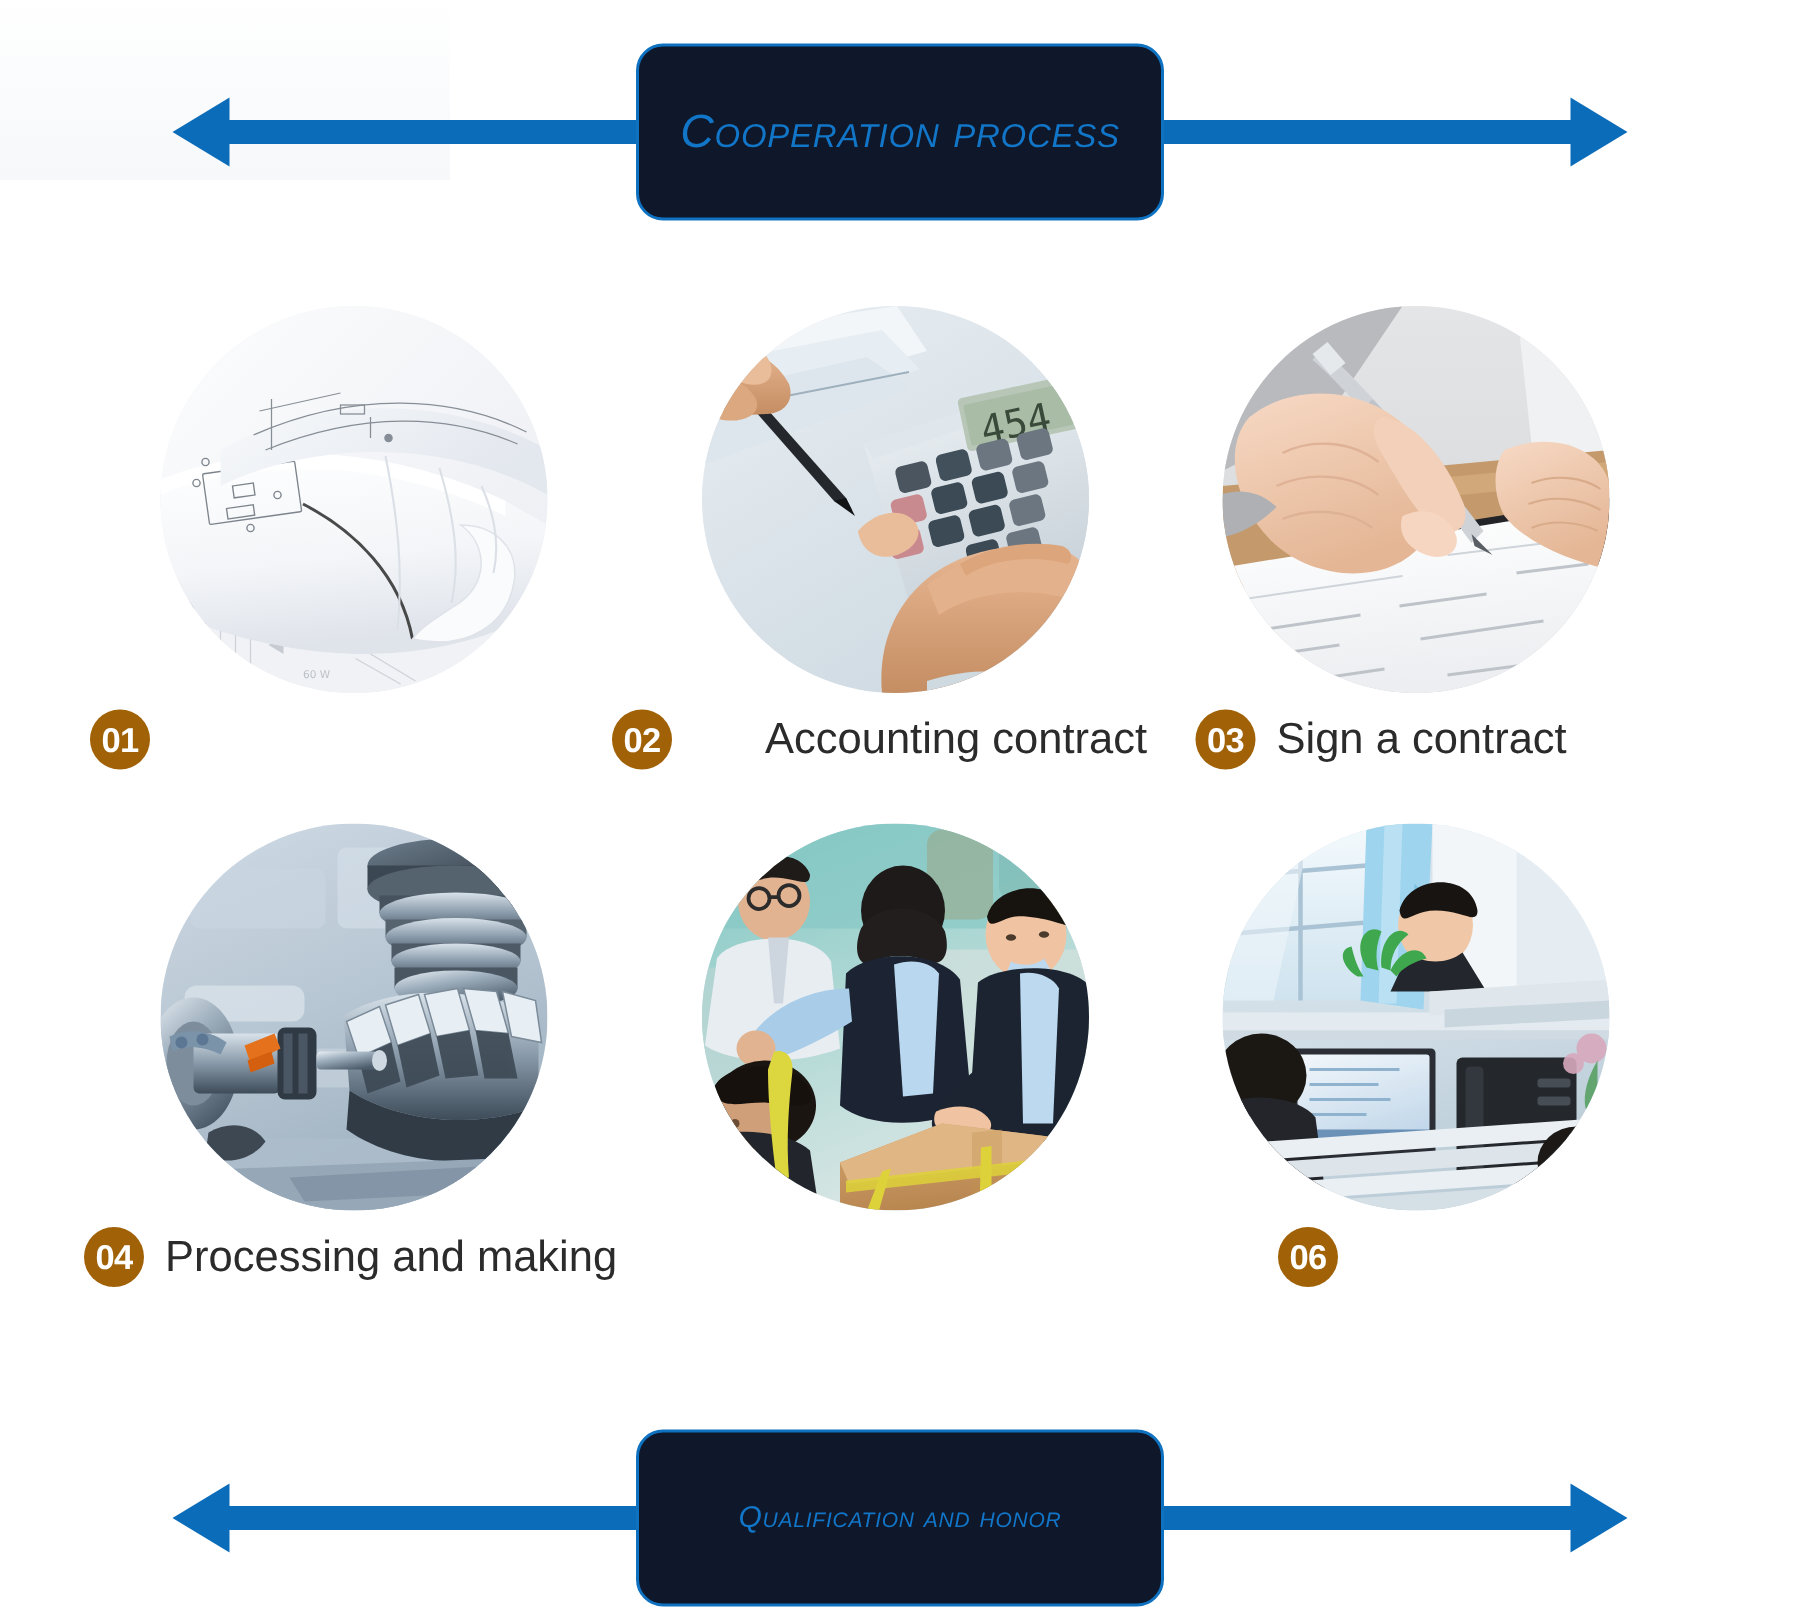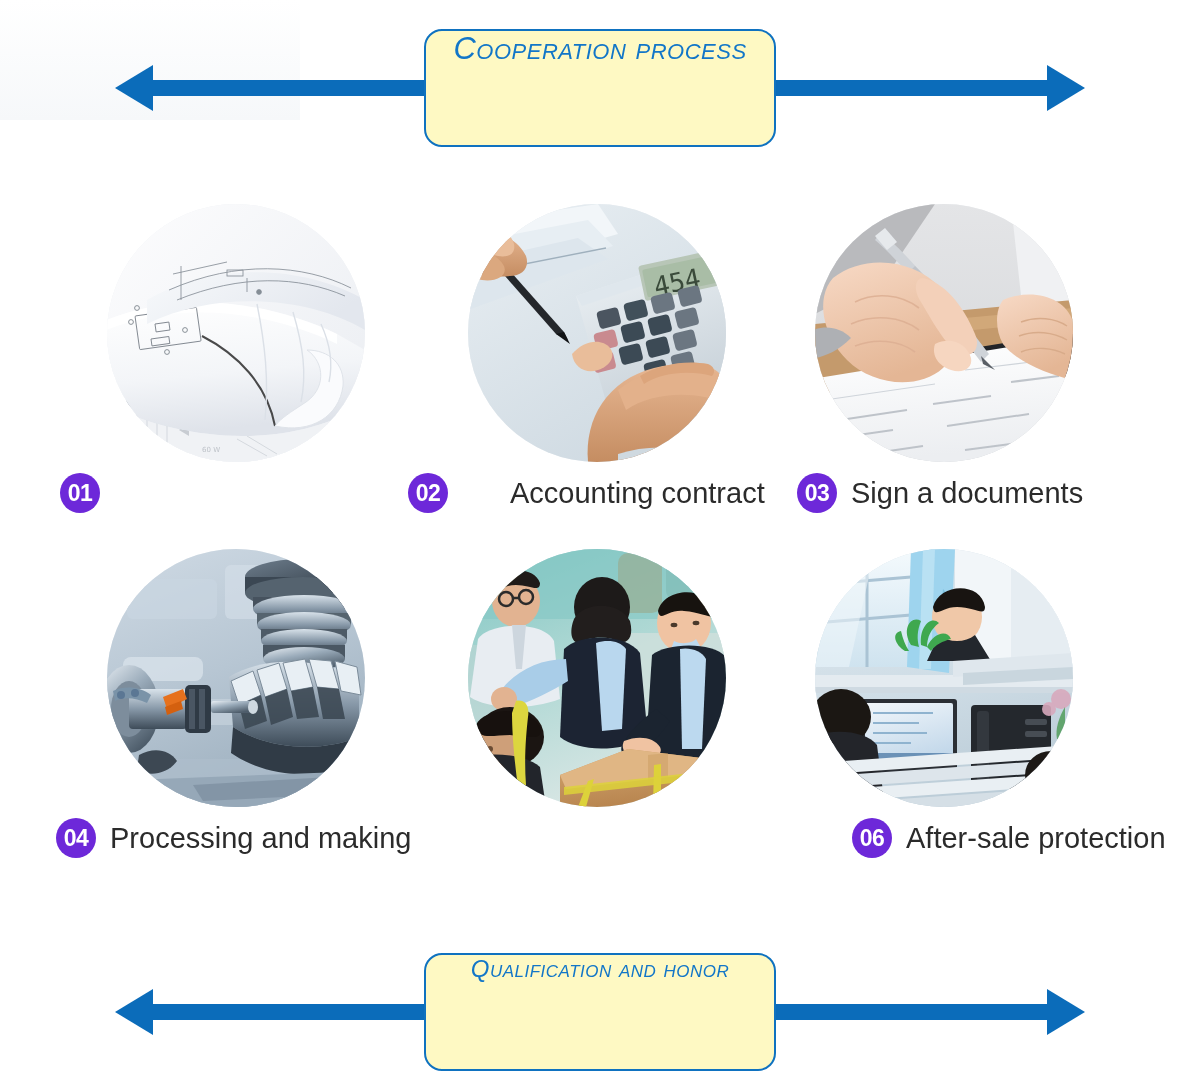--- a/index.html
+++ b/index.html
@@ -57,36 +57,37 @@
   }
 
   .banner-box {
     position: relative;
     z-index: 3;
     width: 352px;
     height: 118px;
     box-sizing: border-box;
     border: 2px solid #0f72c0;
     border-radius: 18px;
-    background: #fef9c3;
+    background: #0f172a;
     display: flex;
+    align-items: center;
     justify-content: center;
   }
   .banner-title {
     color: #1276c8;
     font-family: "Liberation Sans", sans-serif;
     font-style: italic;
     font-weight: 400;
     font-size: 31px;
     font-variant: small-caps;
     letter-spacing: 0.5px;
     text-align: center;
     white-space: nowrap;
   }
-  .banner.bottom .banner-title { font-size: 24px; }
+  .banner.bottom .banner-title { font-size: 20px; }
 
   
   .steps {
     position: absolute;
     top: 196px;
     left: 0;
     width: 1200px;
     height: 700px;
   }
   .step {
@@ -134,21 +135,21 @@
   .step.r0.c2 .caption { left: 42px;  width: 340px; }
   .step.r1.c0 .caption { left: 56px;  width: 360px; }
   .step.r1.c1 .caption { left: 6px;   width: 380px; }
   .step.r1.c2 .caption { left: 65px;  width: 340px; margin-left: 32px; }
 
   .badge {
     flex: 0 0 auto;
     width: 40px;
     height: 40px;
     border-radius: 50%;
-    background: #6d28d9;
+    background: #a16207;
     color: #ffffff;
     font-size: 23px;
     font-weight: bold;
     display: flex;
     align-items: center;
     justify-content: center;
     letter-spacing: -0.5px;
   }
   .step-label {
     margin-left: 14px;
@@ -407,21 +408,21 @@
           </g>
 
           <path d="M120 140 C 136 132, 152 140, 156 154 C 158 164, 148 170, 136 166 C 124 162, 116 152, 120 140 Z" fill="#f6d6c0"></path>
 
           <path d="M-10 130 C 6 120, 24 122, 36 134 C 20 150, 2 156, -10 154 Z" fill="#aeb0b4"></path>
         </svg>
       </div>
     </div>
     <div class="caption">
       <div class="badge">03</div>
-      <div class="step-label">Sign a documents</div>
+      <div class="step-label">Sign a contract</div>
     </div>
   </div>
 
   <div class="step r1 c0">
     <div class="circle-wrap">
       <div class="photo">
         <svg viewBox="0 0 258 258" xmlns="http://www.w3.org/2000/svg">
           <defs>
             <linearGradient id="shopbg" x1="0" y1="0" x2="0.4" y2="1">
               <stop offset="0%" stop-color="#cfdae4"></stop>
@@ -671,21 +672,20 @@
             <circle cx="234" cy="160" r="7"></circle>
           </g>
           <path d="M250 158 C 244 168, 240 180, 242 190 L 250 190 Z" fill="#4a9a52" opacity="0.8"></path>
 
           <ellipse cx="236" cy="226" rx="26" ry="24" fill="#1d1916"></ellipse>
         </svg>
       </div>
     </div>
     <div class="caption">
       <div class="badge">06</div>
-      <div class="step-label">After-sale protection</div>
     </div>
   </div>
 
 </div>
 
 <div class="banner bottom">
   <div class="arrow-head left"></div>
   <div class="arrow-line left"></div>
   <div class="arrow-line right"></div>
   <div class="arrow-head right"></div>

